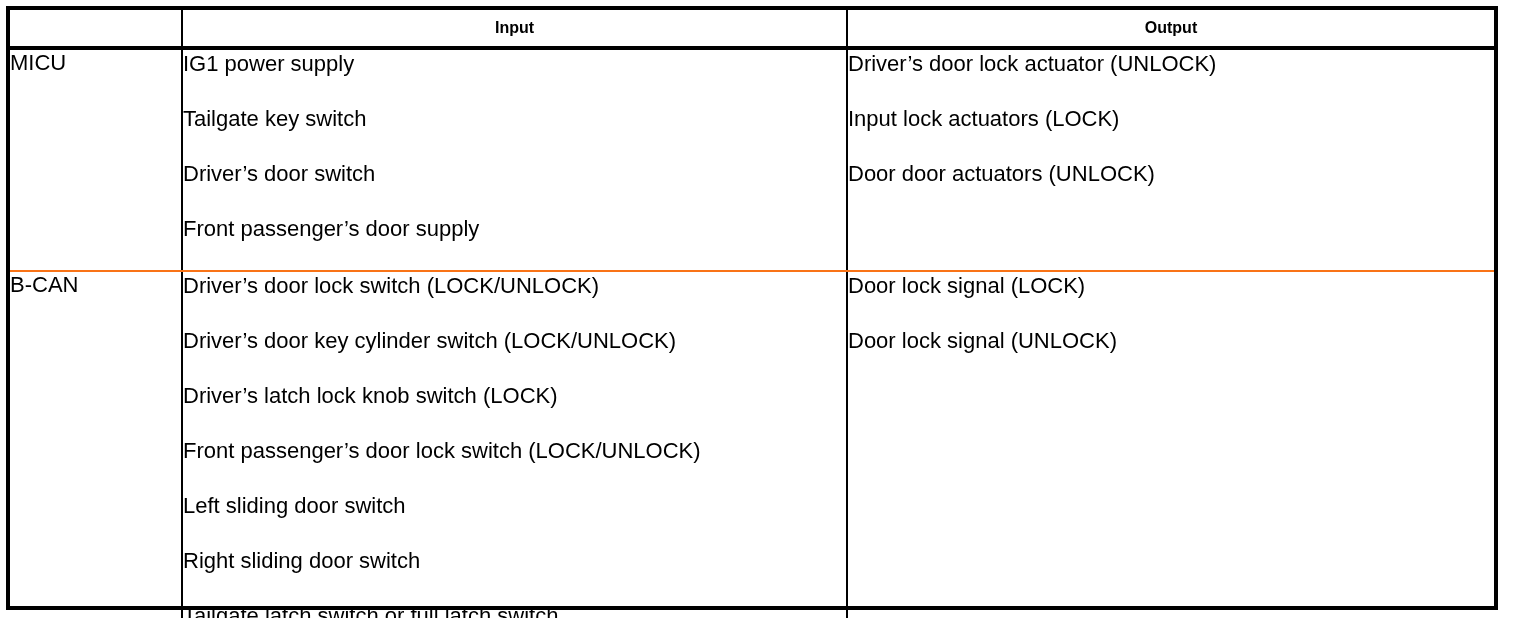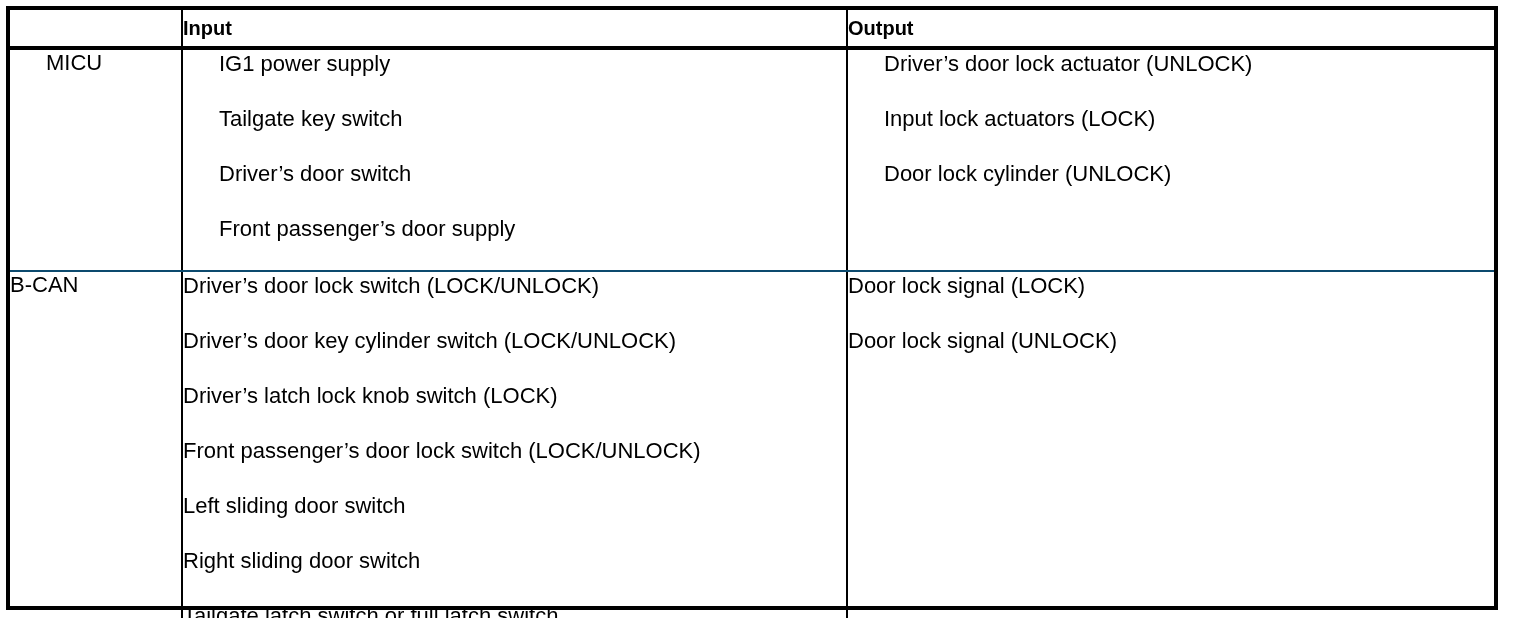--- a/index.html
+++ b/index.html
@@ -43,43 +43,42 @@
     padding: 0;
     margin: 0;
   }
 
   
   tr.header-row {
     height: 36px;
   }
   tr.header-row th {
     border-bottom: 4px solid #000;
-    font-size: 20px;
+    font-size: 16px;
     font-weight: bold;
-    text-align: left;
+    text-align: center;
     line-height: 36px;
     height: 36px;
   }
   th.head-blank {
     border-right: 2px solid #000;
   }
   th.head-input {
     border-right: 2px solid #000;
   }
 
   
   tr.body-row > td {
     border-right: 2px solid #000;
   }
   tr.body-row > td.cell-output {
     border-right: none;
   }
   tr.section-micu > td {
-    border-bottom: 2px solid #0c4a6e;
-    padding-left: 36px;
+    border-bottom: 2px solid #f97316;
   }
 
   .cell-module {
     font-size: 22px;
     padding: 6px 0 0 6px;
     white-space: nowrap;
   }
 
   .cell-list {
     padding: 6px 0 0 8px;
@@ -131,21 +130,21 @@
             <li>IG1 power supply</li>
             <li>Tailgate key switch</li>
             <li>Driver’s door switch</li>
             <li>Front passenger’s door supply</li>
           </ul>
         </td>
         <td class="cell-list cell-output">
           <ul class="list">
             <li>Driver’s door lock actuator (UNLOCK)</li>
             <li>Input lock actuators (LOCK)</li>
-            <li>Door lock cylinder (UNLOCK)</li>
+            <li>Door door actuators (UNLOCK)</li>
           </ul>
         </td>
       </tr>
 
       <tr class="body-row section-bcan">
         <td class="cell-module">B-CAN</td>
         <td class="cell-list">
           <ul class="list">
             <li>Driver’s door lock switch (LOCK/UNLOCK)</li>
             <li>Driver’s door key cylinder switch (LOCK/UNLOCK)</li>

